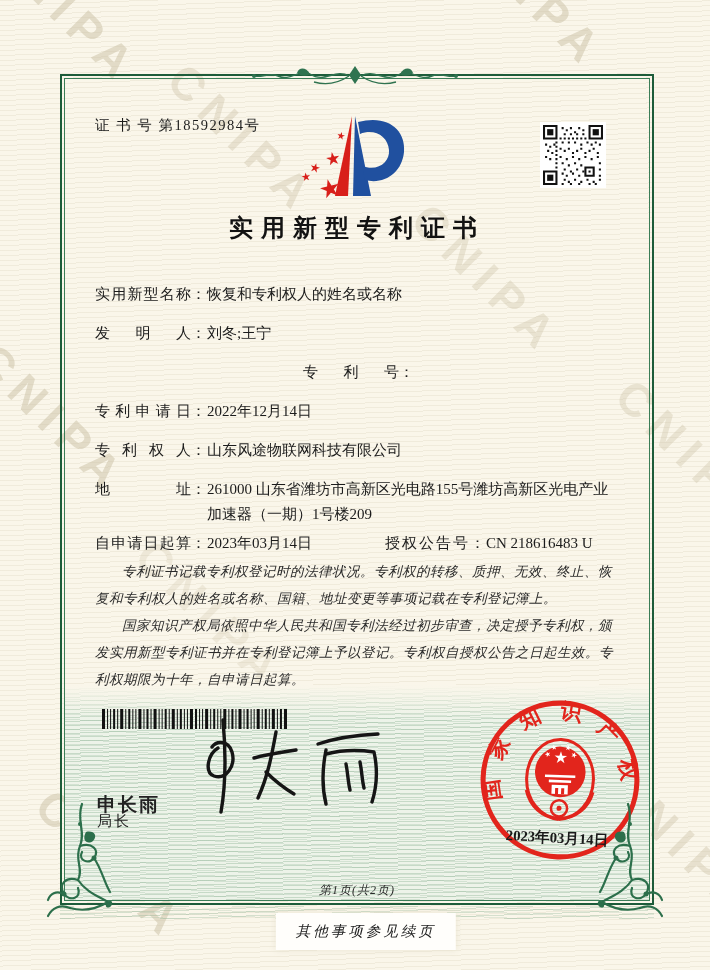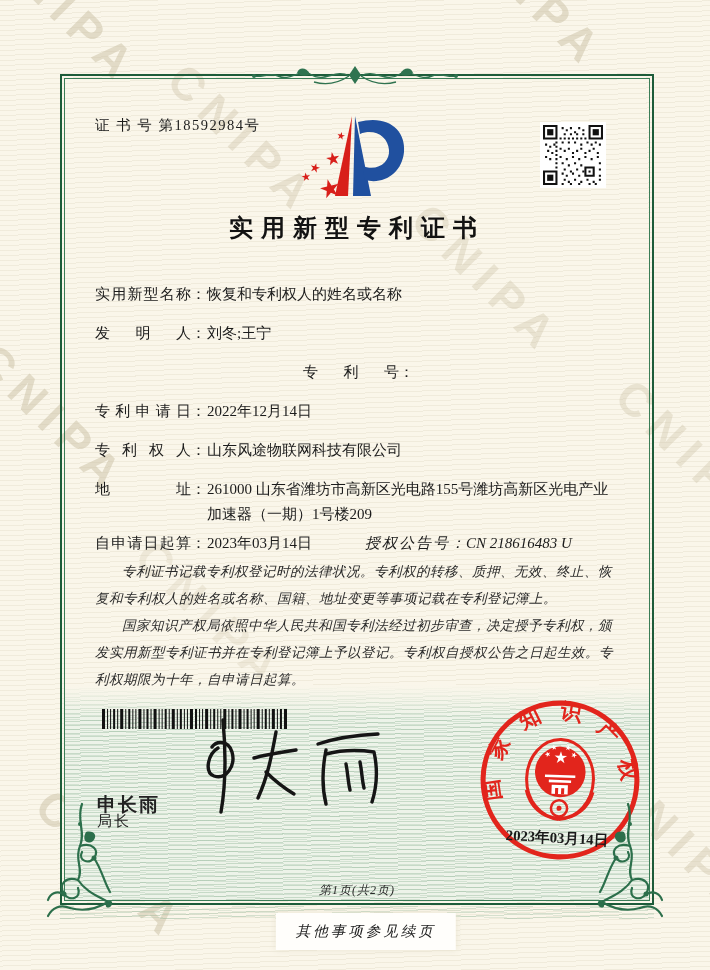--- a/index.html
+++ b/index.html
@@ -40,21 +40,21 @@
   .title{position:absolute;left:0;top:136px;width:100%;text-align:center;
          font-size:24px;font-weight:bold;letter-spacing:8px;color:#121212;}
   
   .fields{position:absolute;left:33px;top:206px;width:528px;font-size:15px;color:#1b1b1b;}
   .frow{display:flex;line-height:25px;margin-bottom:14px;justify-content:center;}
   .frow.addr{margin-bottom:4px;}
   .f-label{display:inline-block;width:96px;text-align:justify;text-align-last:justify;flex:0 0 96px;}
   .f-colon{flex:0 0 16px;}
   .f-value{flex:1 1 auto;}
   .frow.dual{position:relative;}
-  .dual .pair2{position:absolute;left:270px;top:0;display:flex;font-style:italic;}
+  .dual .pair2{position:absolute;left:290px;top:0;display:flex;}
   .dual .pair2 .f-label{width:auto;flex:0 0 auto;letter-spacing:2px;text-align-last:auto;}
   
   .paras{position:absolute;left:33px;top:482px;width:530px;font-size:13.5px;line-height:27px;
          color:#2a2a2a;font-style:italic;}
   .paras p{margin:0;text-indent:2em;letter-spacing:.5px;}
   
   .barcode{position:absolute;left:40px;top:633px;width:185px;height:20px;}
   .chief-title{position:absolute;left:35px;top:688px;font-family:"Liberation Sans","DejaVu Sans",sans-serif;
          font-size:15px;font-weight:400;color:#222;letter-spacing:2px;margin-top:48px;}
   .chief-name{position:absolute;left:35px;top:716px;font-family:"Liberation Sans","DejaVu Sans",sans-serif;

